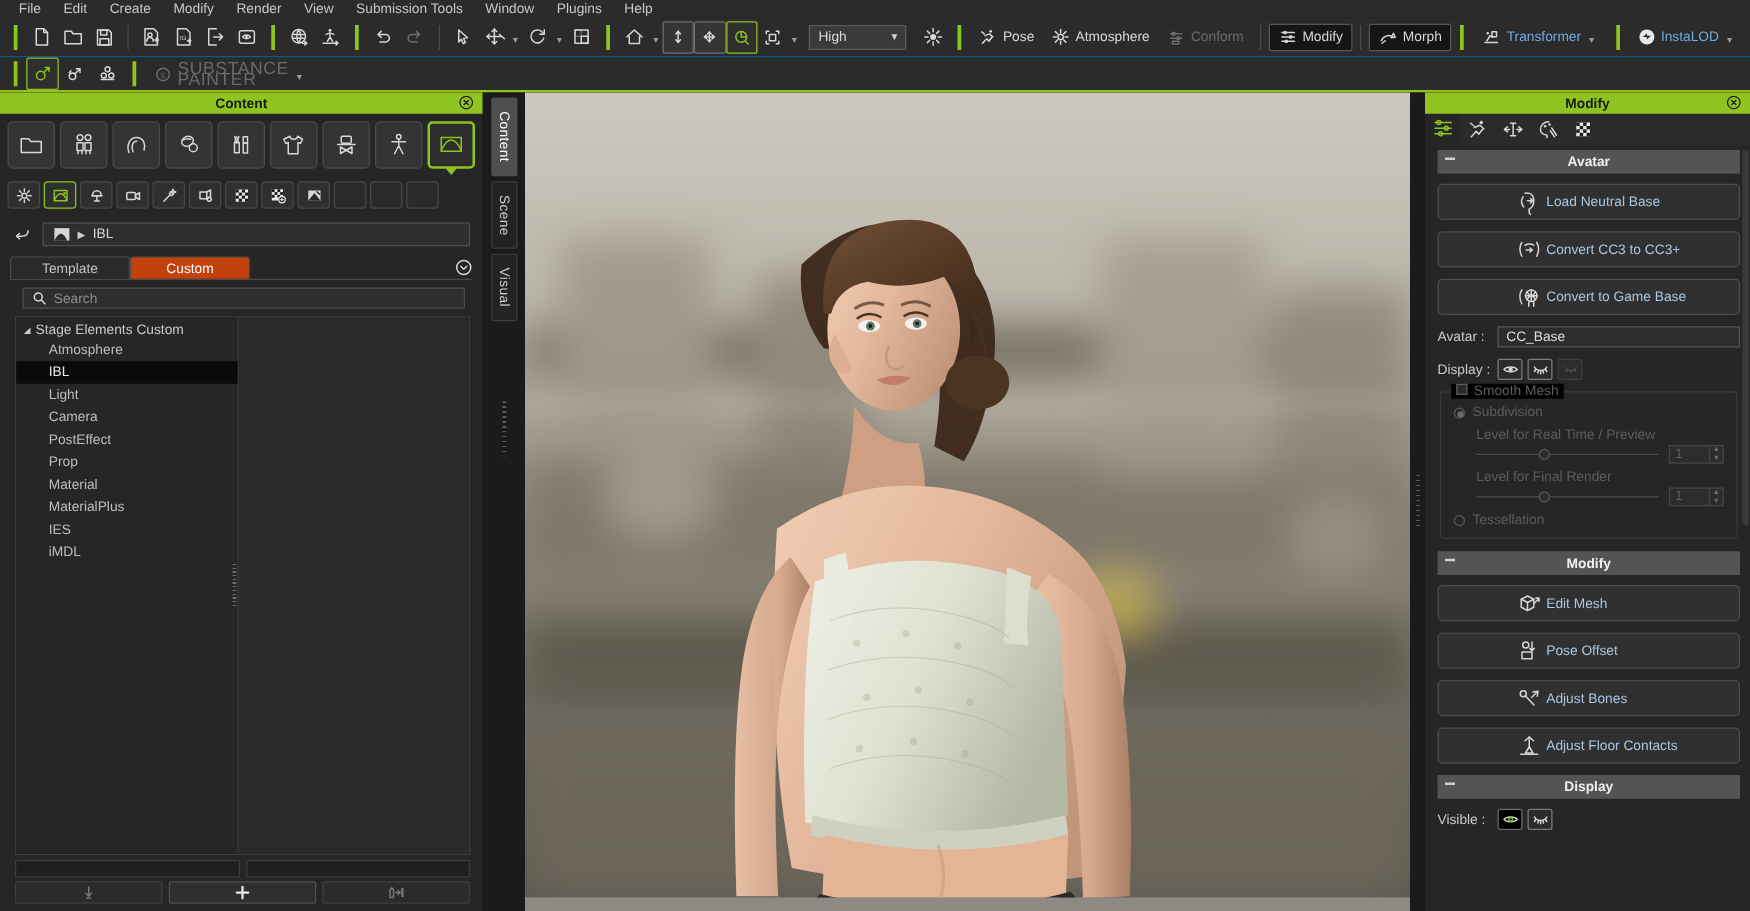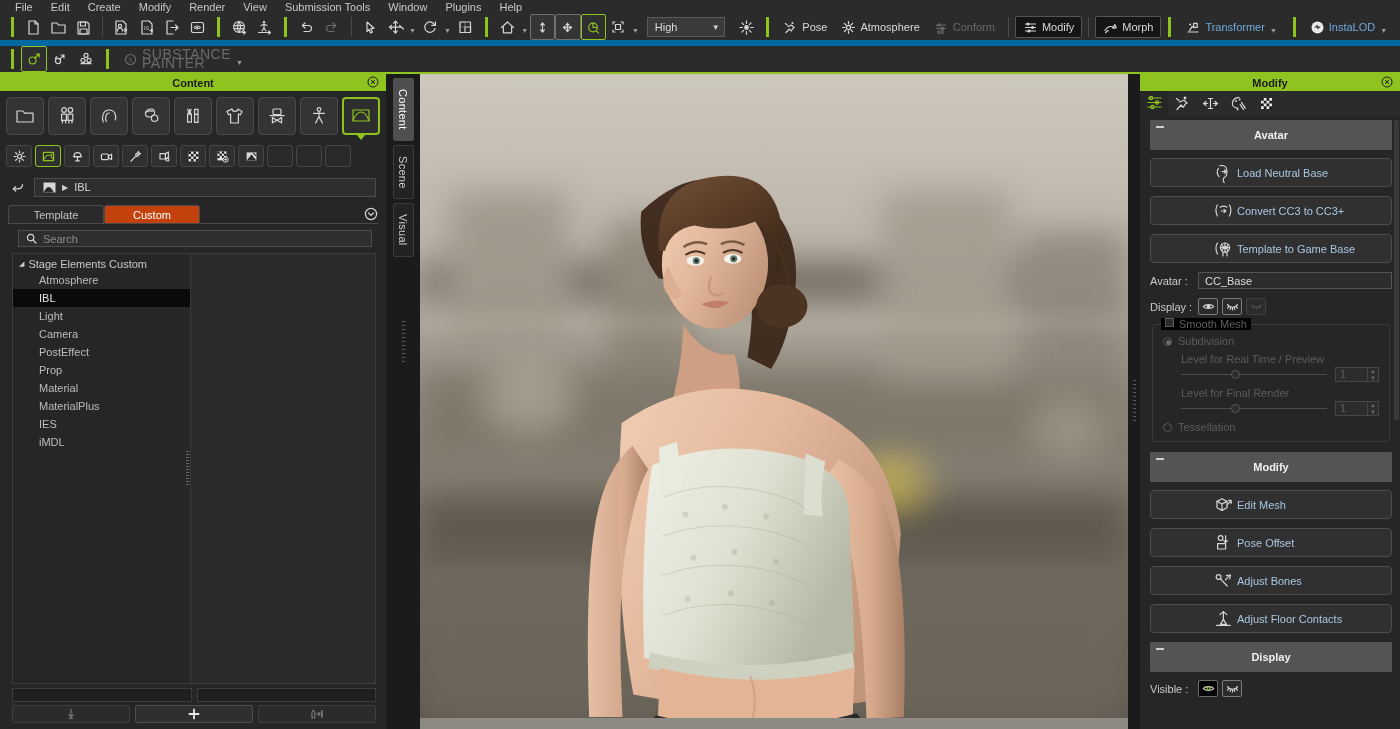--- a/index.html
+++ b/index.html
@@ -18,21 +18,21 @@
     padding-left:6px; overflow:hidden;
   }
   .menubar .mi{
     font-size:11px; color:#c8c8c8; padding:0 9px; line-height:13px;
     white-space:nowrap; cursor:default;
   }
 
   
   .toolbar{
     background:#2b2b2b; display:flex; align-items:center; height:32px;
-    padding:0 4px; gap:0px; border-bottom:6px solid #0369a1;
+    padding:0 4px; gap:0px; border-bottom:1px solid #0369a1;
   }
   .toolbar2{
     background:#2b2b2b; display:flex; align-items:center; height:28px;
     padding:0 4px; border-bottom:2px solid #8fc31f;
   }
   .tb-btn{
     width:26px;height:26px; display:flex;align-items:center;justify-content:center;
     border-radius:2px; cursor:pointer;
   }
   .tb-btn.framed{ border:1px solid #6f6f6f; background:#353535; }
@@ -160,21 +160,21 @@
   
   .rightrail{ width:12px; background:#1b1b1b; display:flex;align-items:center;justify-content:center; }
   .rightrail .g{ width:3px;height:44px;
     background:repeating-linear-gradient(to bottom,#5c5c5c 0 1px,transparent 1px 4px); }
   .rightpanel{ width:260px; background:#262626; display:flex; flex-direction:column; }
   .rp-tabs{ display:flex; align-items:center; height:25px; background:#2b2b2b; padding-left:0; }
   .rp-tab{ width:28px;height:25px; display:flex;align-items:center;justify-content:center; cursor:pointer;}
   .rp-tab.sel{ background:#262626; border-bottom:2px solid transparent; }
   .rp-body{ flex:1; overflow:hidden; padding:4px 8px 0 10px; position:relative; }
   .sect-head{
-    height:30px; background:#545454; color:#f0f0f0; font-size:11px; font-weight:bold;
+    height:19px; background:#545454; color:#f0f0f0; font-size:11px; font-weight:bold;
     display:flex;align-items:center;justify-content:center; position:relative; margin-bottom:8px;
     border-radius:1px;
   }
   .sect-head .mn{ position:absolute; left:6px; top:6px; width:8px;height:2px;background:#cfcfcf; }
   .big-btn{
     height:29px; background:#303030; border:1px solid #4d4d4d; border-radius:4px;
     display:flex; align-items:center; margin-bottom:9px; cursor:pointer; padding-left:60px;
     position:relative; color:#a9c6e2; font-size:11px;
   }
   .big-btn .bic{ position:absolute; left:62px; top:4px; }
@@ -988,21 +988,21 @@
 
         <div class="big-btn">
           <span class="bic">
             <svg width="21" height="21" viewBox="0 0 21 21">
                 <path class="ic" d="M4.4 4q-3 5 0 11"></path>
                 <circle class="ic" cx="12" cy="8.6" r="4.6"></circle>
                 <path class="ic" d="M7.4 8.6h9.2M12 4v9.2M8.6 5.4q3.4 6.4 6.8 0M8.6 11.8q3.4 -6.4 6.8 0"></path>
                 <path class="ic" d="M10 13.6v3.4M14 13.6v3.4"></path>
               </svg>
           </span>
-          <span class="blabel">Template to Game Base</span>
+          <span class="blabel">Convert to Game Base</span>
         </div>
 
         <div class="frow">
           <span class="flabel">Avatar :</span>
           <span class="ftext">CC_Base</span>
         </div>
 
         <div class="frow">
           <span class="flabel">Display :</span>
           <span class="sqbtn on">

